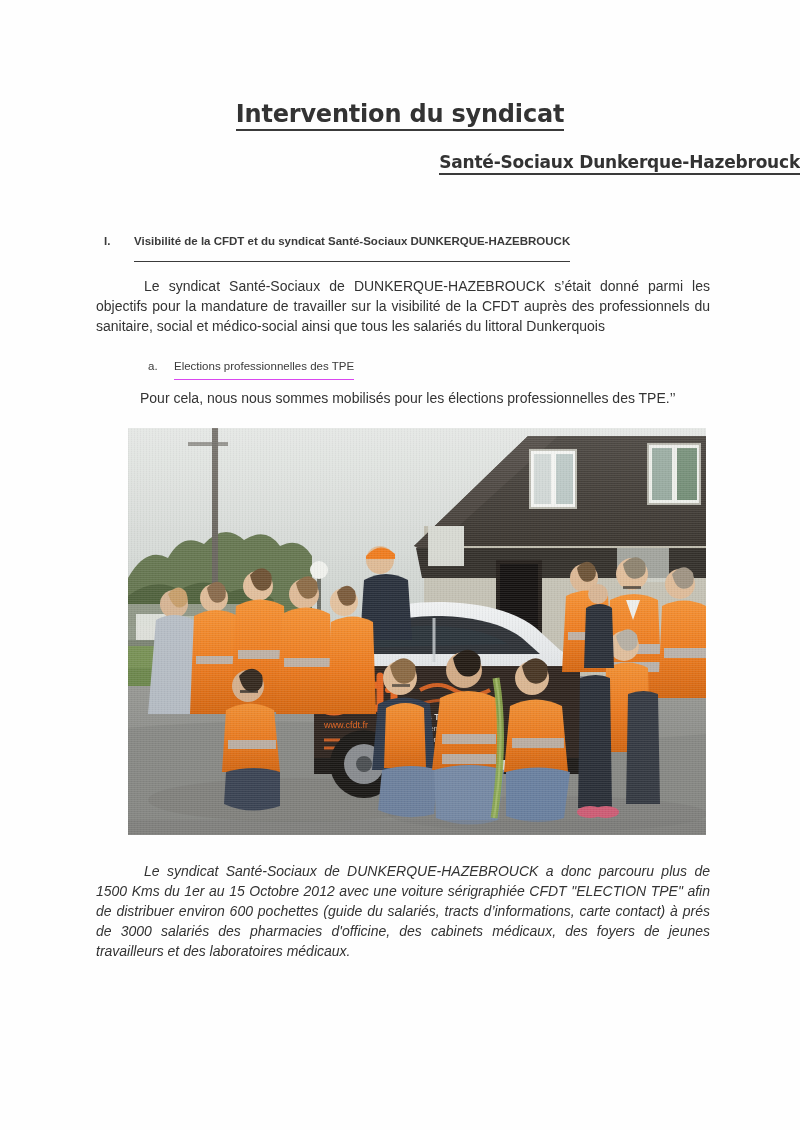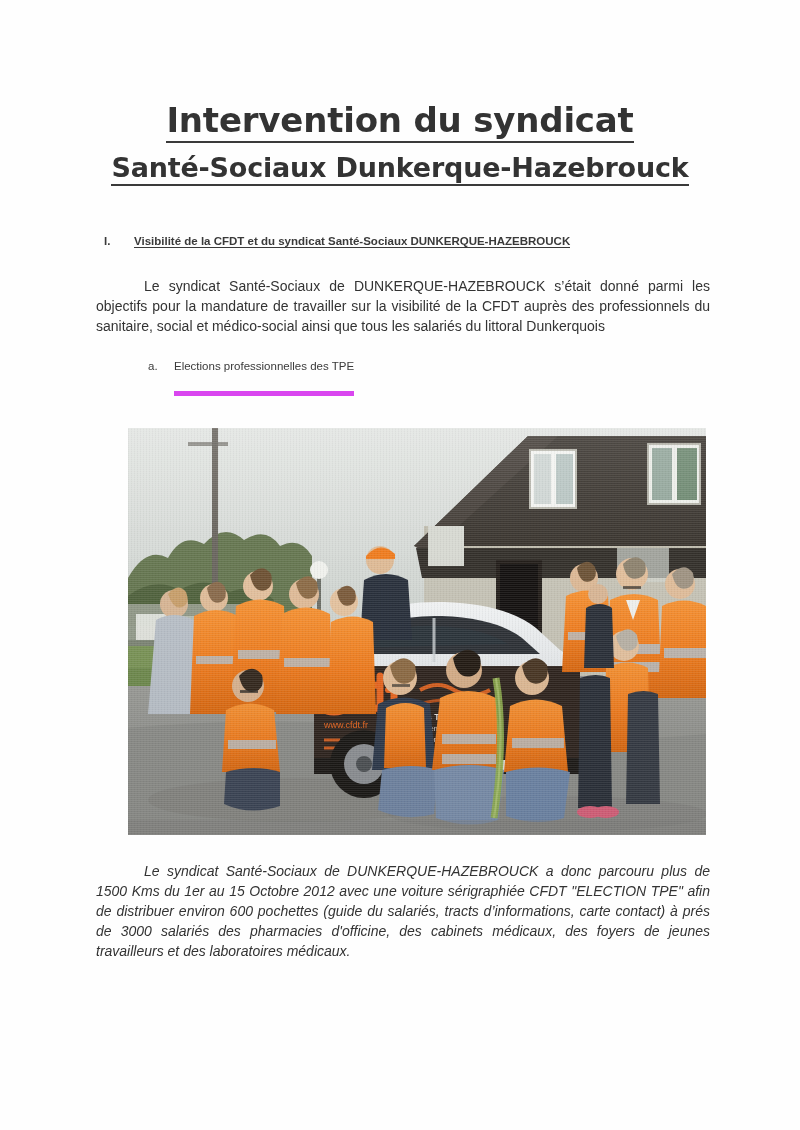--- a/index.html
+++ b/index.html
@@ -32,55 +32,55 @@
     font-weight: bold;
     color: #333333;
     letter-spacing: -0.2px;
     font-family: "DejaVu Sans", sans-serif;
   }
   .doc-title span {
     display: inline-block;
     border-bottom: 2px solid #3a3a3a;
     padding-bottom: 1px;
   }
-  #title-line-1 { top: 100px; font-size: 34px; }
-  #title-line-2 { top: 152px; font-size: 27px; }
+  #title-line-1 { top: 100px; font-size: 24px; }
+  #title-line-2 { top: 152px; font-size: 17px; text-align: right; }
 
   
   .section-heading {
     position: absolute;
     top: 235px;
     left: 104px;
     width: 610px;
     font-size: 11.5px;
     font-weight: bold;
     color: #3a3a3a;
     display: flex;
     gap: 18px;
   }
   .section-heading .num { width: 12px; }
   .section-heading .label {
     border-bottom: 1px solid #3a3a3a;
-    padding-bottom: 0;
+    padding-bottom: 14px;
   }
 
   
   .sub-heading {
     position: absolute;
     top: 360px;
     left: 148px;
     font-size: 11.5px;
     color: #3a3a3a;
     display: flex;
     gap: 16px;
   }
   .sub-heading .sub-num { width: 10px; }
   .sub-heading .sub-label {
-    border-bottom: 5px solid #d946ef;
-    padding-bottom: 19px;
+    border-bottom: 1px solid #d946ef;
+    padding-bottom: 7px;
   }
 
   
   .para {
     position: absolute;
     left: 96px;
     width: 614px;
     font-size: 14px;
     line-height: 20px;
     color: #333333;
@@ -137,20 +137,21 @@
     <span class="label">Visibilité de la CFDT et du syndicat Santé-Sociaux DUNKERQUE-HAZEBROUCK</span>
   </div>
 
   <div class="para indent" id="para-intro">Le syndicat Santé-Sociaux de DUNKERQUE-HAZEBROUCK s’était donné parmi les objectifs pour la mandature de travailler sur la visibilité de la CFDT auprès des professionnels du sanitaire, social et médico-social ainsi que tous les salariés du littoral Dunkerquois</div>
 
   <div class="sub-heading">
     <span class="sub-num">a.</span>
     <span class="sub-label">Elections professionnelles des TPE</span>
   </div>
 
+  <div class="para" id="para-mobilises">Pour cela, nous nous sommes mobilisés pour les élections professionnelles des TPE.’’</div>
 
   <div class="photo">
     <svg viewBox="0 0 578 407" preserveAspectRatio="none">
       <defs>
         <linearGradient id="skyG" x1="0" y1="0" x2="0" y2="1">
           <stop offset="0%" stop-color="#e2e5e2"></stop>
           <stop offset="100%" stop-color="#cdd2ce"></stop>
         </linearGradient>
         <linearGradient id="roadG" x1="0" y1="0" x2="0" y2="1">
           <stop offset="0%" stop-color="#9a9b97"></stop>

